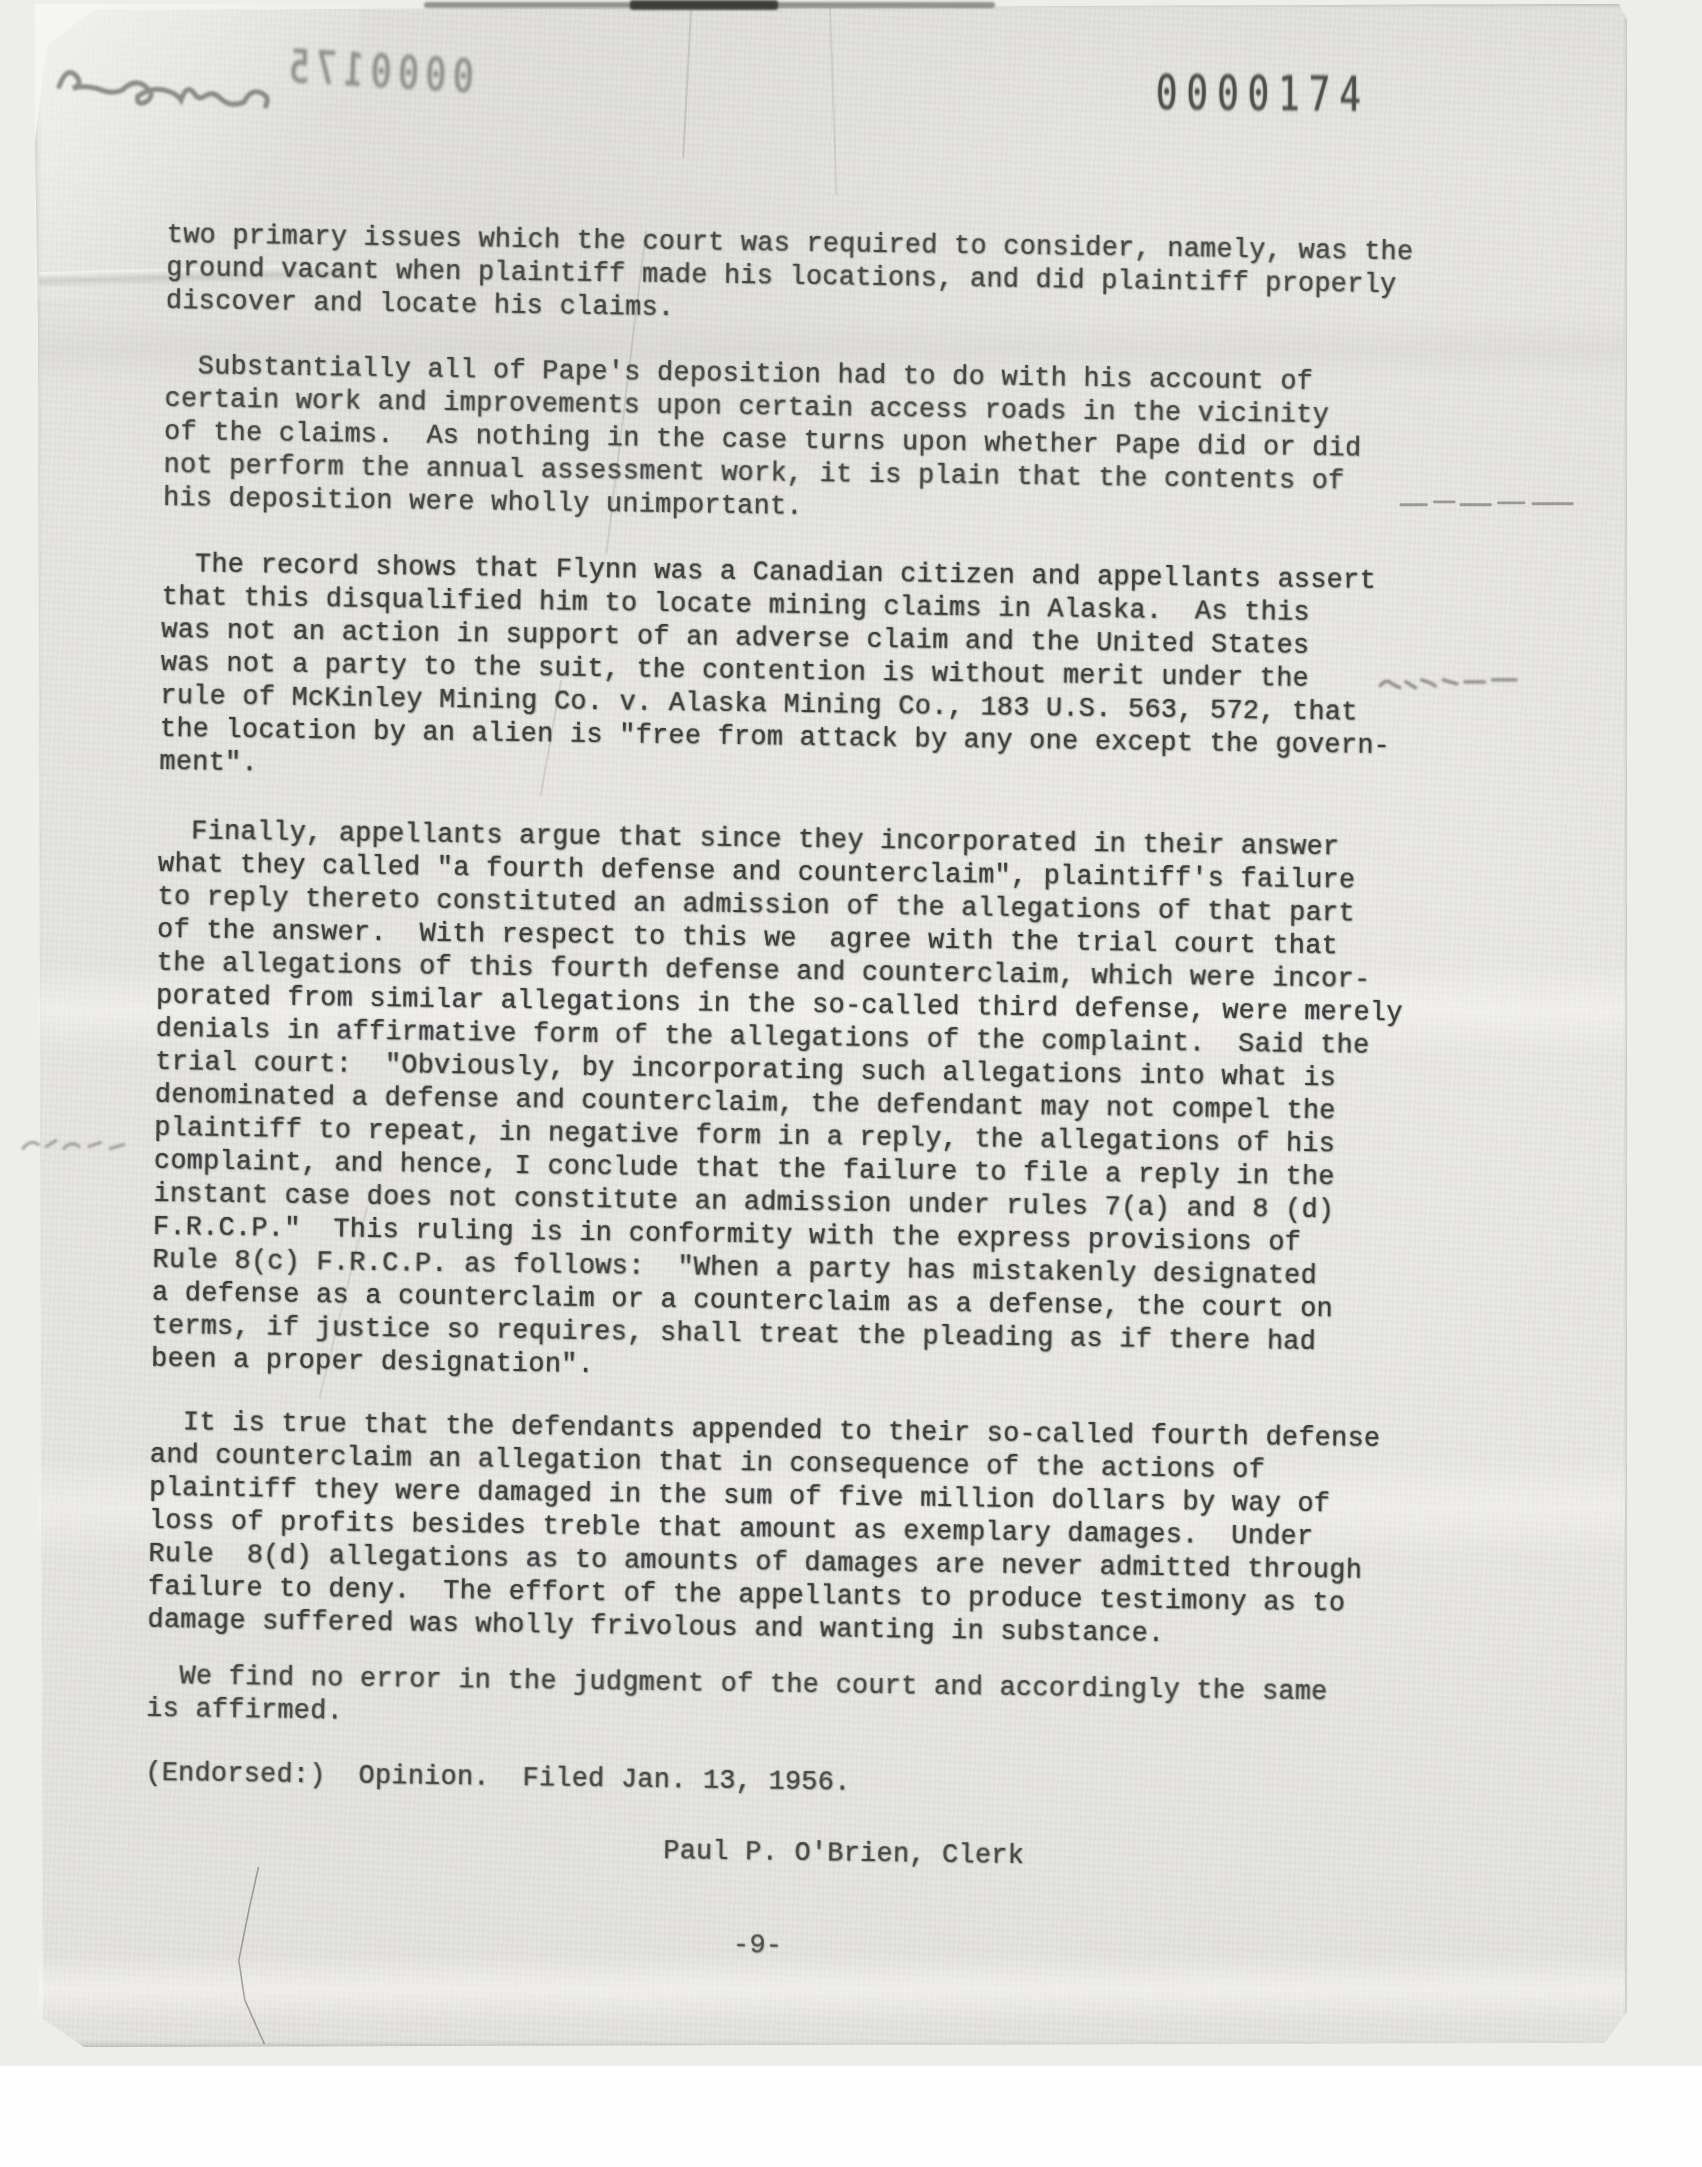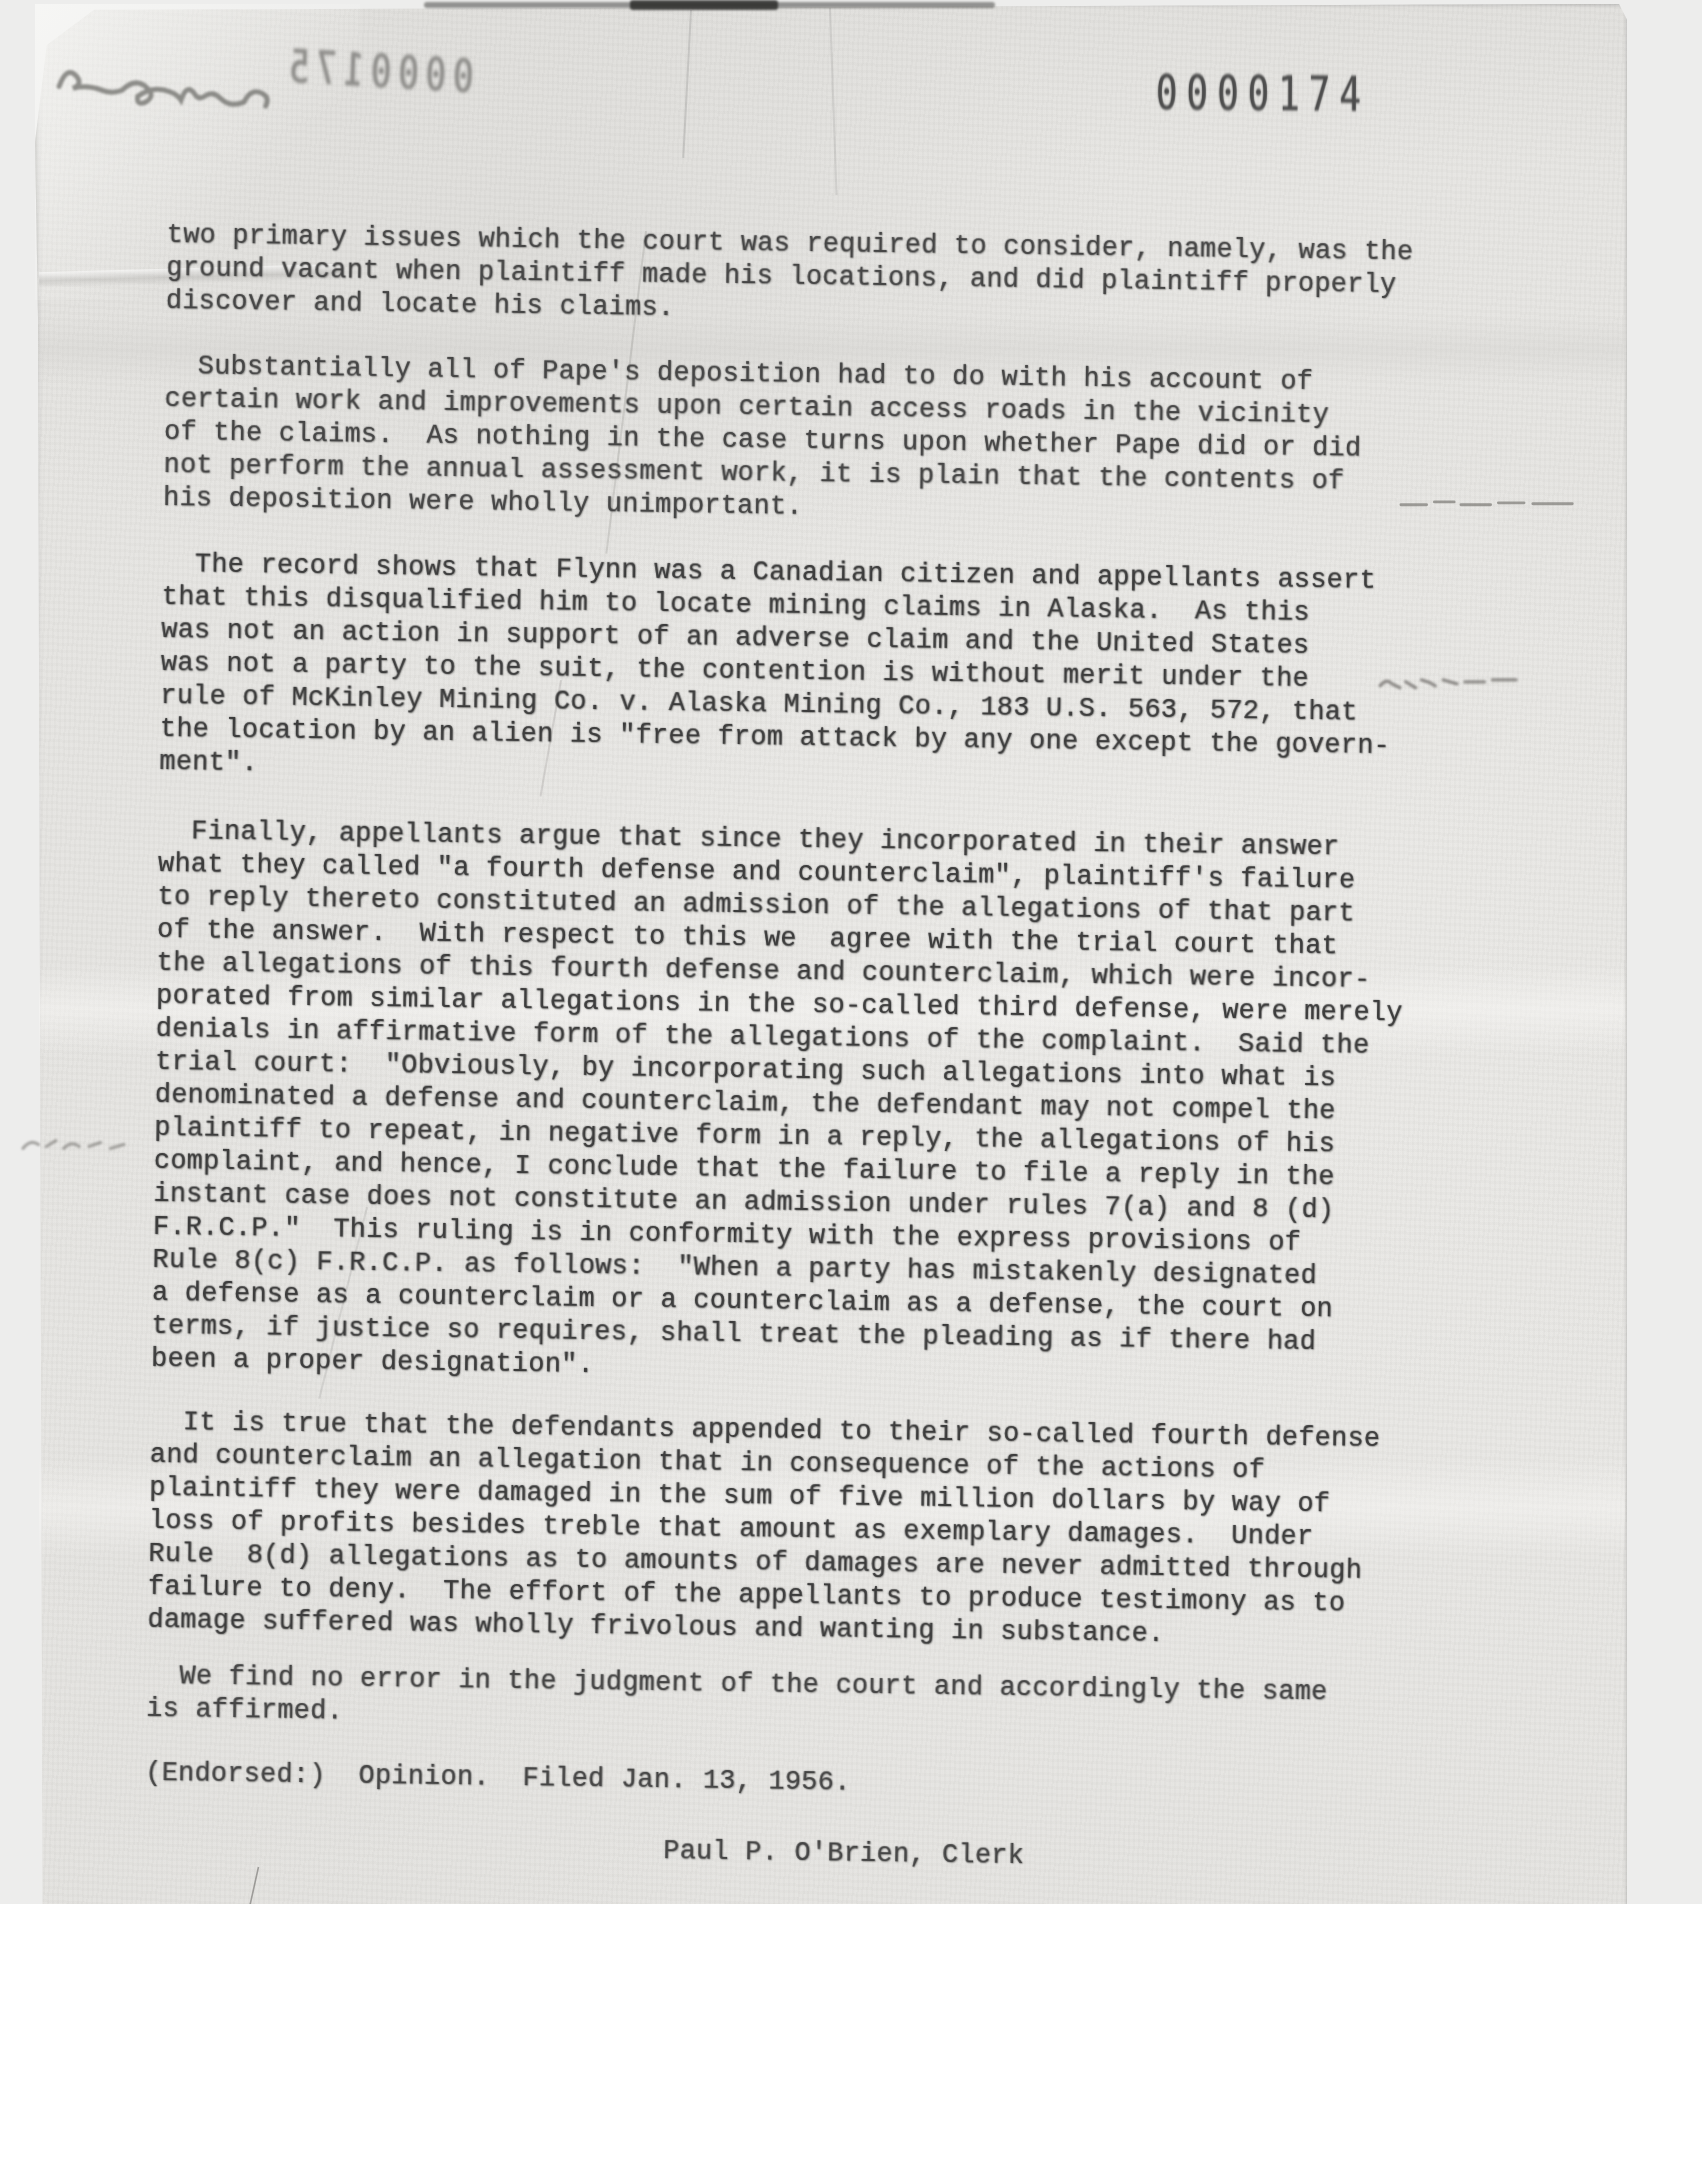--- a/index.html
+++ b/index.html
@@ -1,18 +1,18 @@
 <!DOCTYPE html>
 <html><head>
 <meta charset="utf-8">
 <style>
   html,body{margin:0;padding:0;background:#ffffff;}
   .scan{
     position:relative;
-    width:1702px;height:1904px;
+    width:1702px;height:2167px;
     overflow:hidden;
     background:#fdfdfc;
     font-family:"Liberation Mono", monospace;
   }
   
   .bed{
     position:absolute;left:0;top:0;width:1702px;height:2066px;
     background:#ededec;
   }
   

